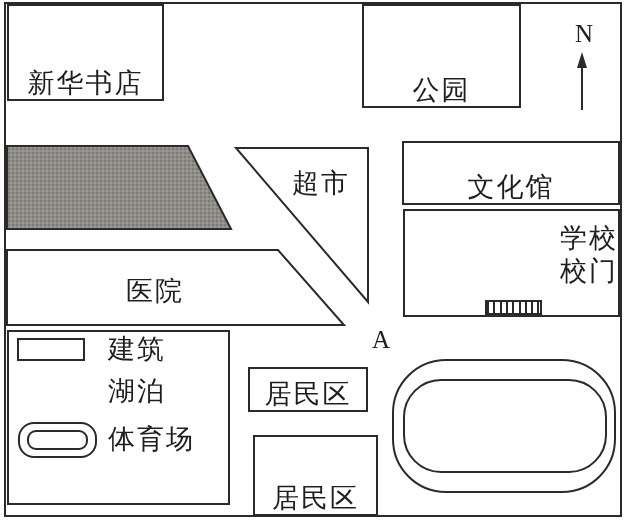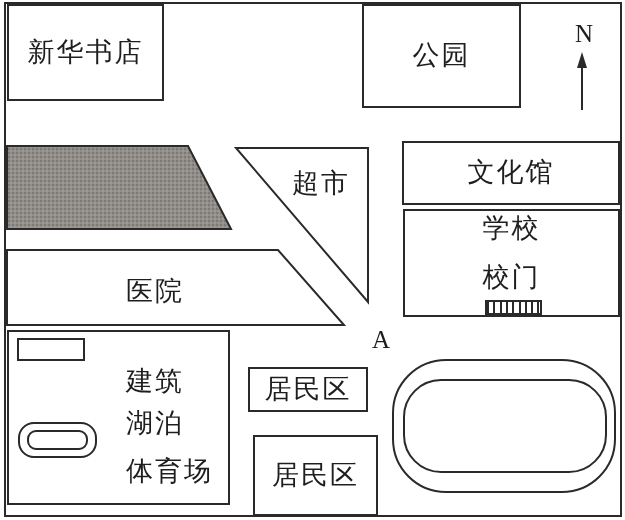--- a/index.html
+++ b/index.html
@@ -15,57 +15,57 @@
   }
   .stage *{box-sizing:border-box;}
   .map-border{
     position:absolute;left:4px;top:2px;width:618px;height:515px;
     border:2.5px solid var(--line);background:var(--background);
   }
   svg.shapes{position:absolute;left:0;top:0;width:625px;height:520px;}
   svg.shapes .outlined{stroke:var(--line);stroke-width:2;}
   .box{
     position:absolute;background:#fff;border:2px solid var(--line);
-    display:flex;align-items:center;justify-content:center;
+    display:flex;align-items:flex-end;justify-content:center;
   }
   .lbl{
     font-size:27px;letter-spacing:2px;white-space:nowrap;color:#1e1e1e;
     line-height:1.15;
   }
   .floating{position:absolute;text-align:center;}
   
   .bookstore{left:7px;top:4px;width:157px;height:97px;}
   .mall{left:184px;top:4px;width:159px;height:103px;}
   .park{left:362px;top:4px;width:159px;height:104px;}
   
   .cultural{left:402px;top:141px;width:218px;height:64px;}
   .school{
     left:403px;top:209px;width:217px;height:108px;
-    flex-direction:column;justify-content:flex-start;padding-top:2px;gap:18px;
+    flex-direction:column;justify-content:flex-start;padding-top:12px;gap:2px;
   }
   .gate{
     position:absolute;left:80px;bottom:0px;width:57px;height:15px;
     border:2px solid var(--line);
     background:repeating-linear-gradient(90deg,var(--line) 0 2px,#fff 2px 6.3px);
   }
   
   .res-top{left:248px;top:367px;width:120px;height:45px;}
   .res-bottom{left:253px;top:435px;width:125px;height:81px;}
   
   .ring{position:absolute;background:transparent;border:2px solid var(--line);}
   .stadium-outer{left:392px;top:359px;width:224px;height:134px;border-radius:54px;}
   .stadium-inner{left:403px;top:379px;width:204px;height:94px;border-radius:38px;}
   
   .legend-box{position:absolute;left:7px;top:330px;width:223px;height:175px;
     border:2px solid var(--line);background:#fff;}
   .legend-swatch-building{position:absolute;left:17px;top:338px;width:68px;height:23px;
     border:2px solid var(--line);background:#fff;}
   .legend-stadium-outer{left:18px;top:422px;width:79px;height:36px;border-radius:16px;}
   .legend-stadium-inner{left:27px;top:430px;width:61px;height:20px;border-radius:9px;}
-  .legend-label{position:absolute;left:126px;margin-top:32px;}
+  .legend-label{position:absolute;left:108px;}
   .l-building{top:334px;}
   .l-lake{top:376px;}
   .l-stadium{top:424px;}
   .scale-text{position:absolute;left:28px;top:468px;font-size:27px;letter-spacing:1px;white-space:nowrap;}
   
   .supermarket-label{left:288px;top:168px;width:66px;}
   .hospital-label{left:108px;top:276px;width:94px;}
   .point-a{left:366px;top:326px;width:30px;font-size:25px;letter-spacing:0;}
   .north-n{left:569px;top:20px;width:30px;font-size:25px;letter-spacing:0;}
 </style>

